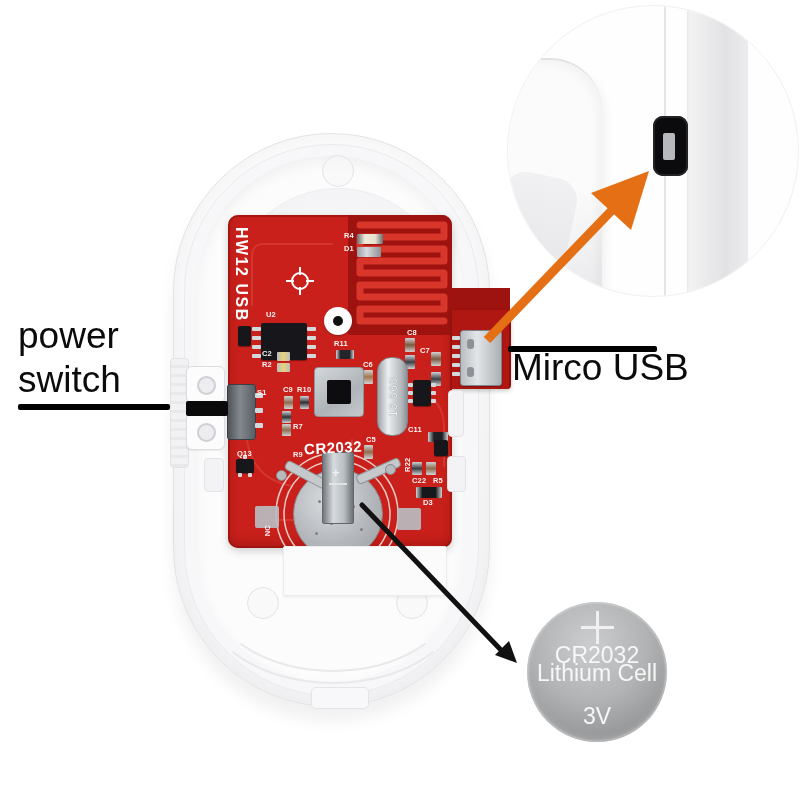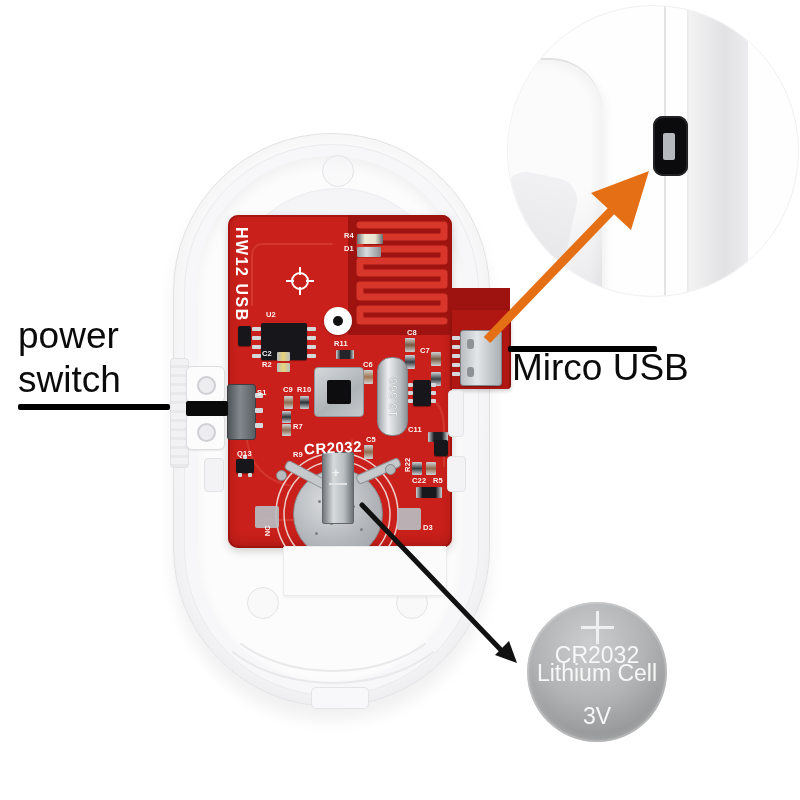--- a/index.html
+++ b/index.html
@@ -244,21 +244,21 @@
   <span class="sk" style="left:293px;top:411px;margin-top:40px;">R9</span>
   <span class="sk" style="left:293px;top:423px;">R7</span>
   <span class="sk" style="left:237px;top:450px;">Q13</span>
   <span class="sk" style="left:407px;top:329px;">C8</span>
   <span class="sk" style="left:420px;top:347px;">C7</span>
   <span class="sk" style="left:408px;top:426px;">C11</span>
   <span class="sk" style="left:366px;top:436px;">C5</span>
   <span class="sk" style="left:401px;top:461px;transform:rotate(-90deg);">R22</span>
   <span class="sk" style="left:412px;top:477px;">C22</span>
   <span class="sk" style="left:433px;top:477px;">R5</span>
-  <span class="sk" style="left:423px;top:524px;">D3</span>
+  <span class="sk" style="left:423px;top:499px;">D3</span>
   <span class="sk" style="left:262px;top:527px;transform:rotate(-90deg);">NC</span>
 
   <div class="abs cover"></div>
   <div class="abs bracket" style="left:186px;top:366px;">
       <div class="hole"></div>
     </div>
   <div class="abs bracket" style="left:186px;top:413px;">
       <div class="hole"></div>
     </div>
   <div class="abs slot"></div>

